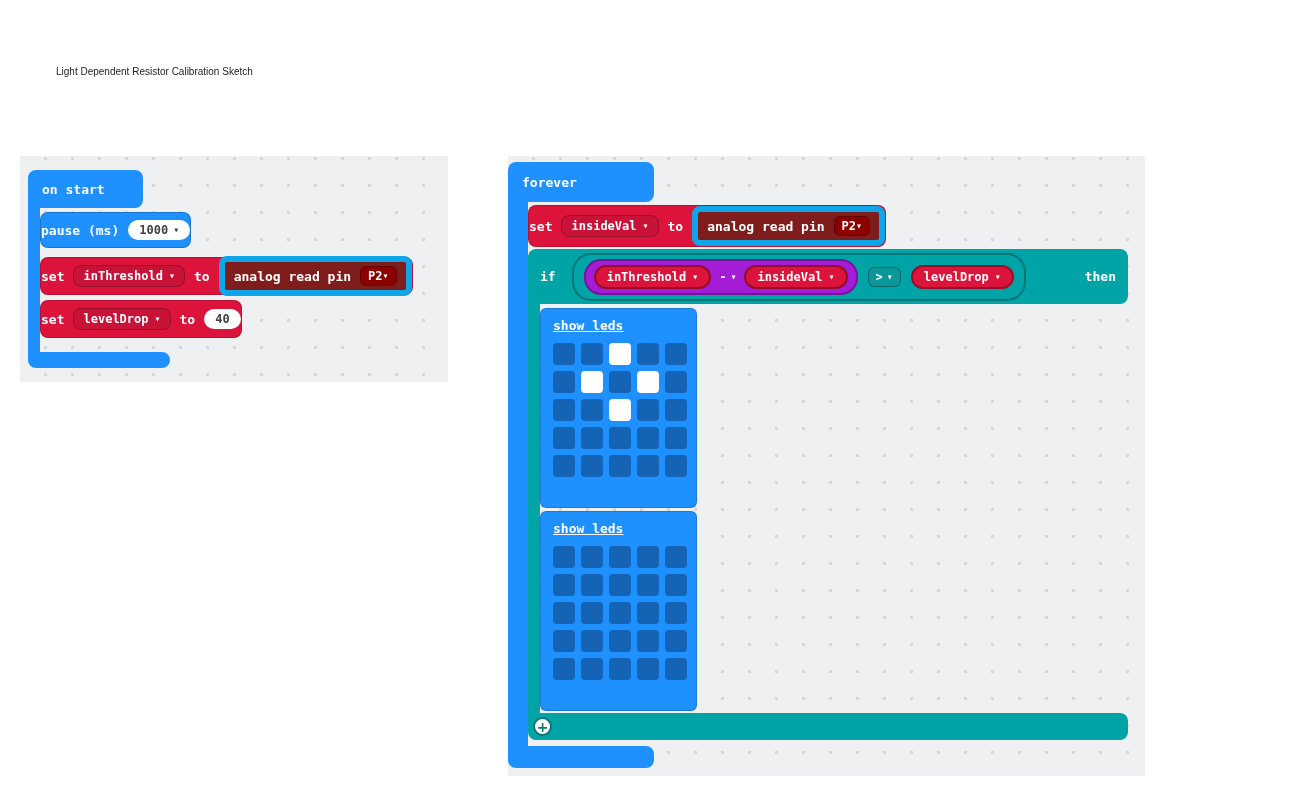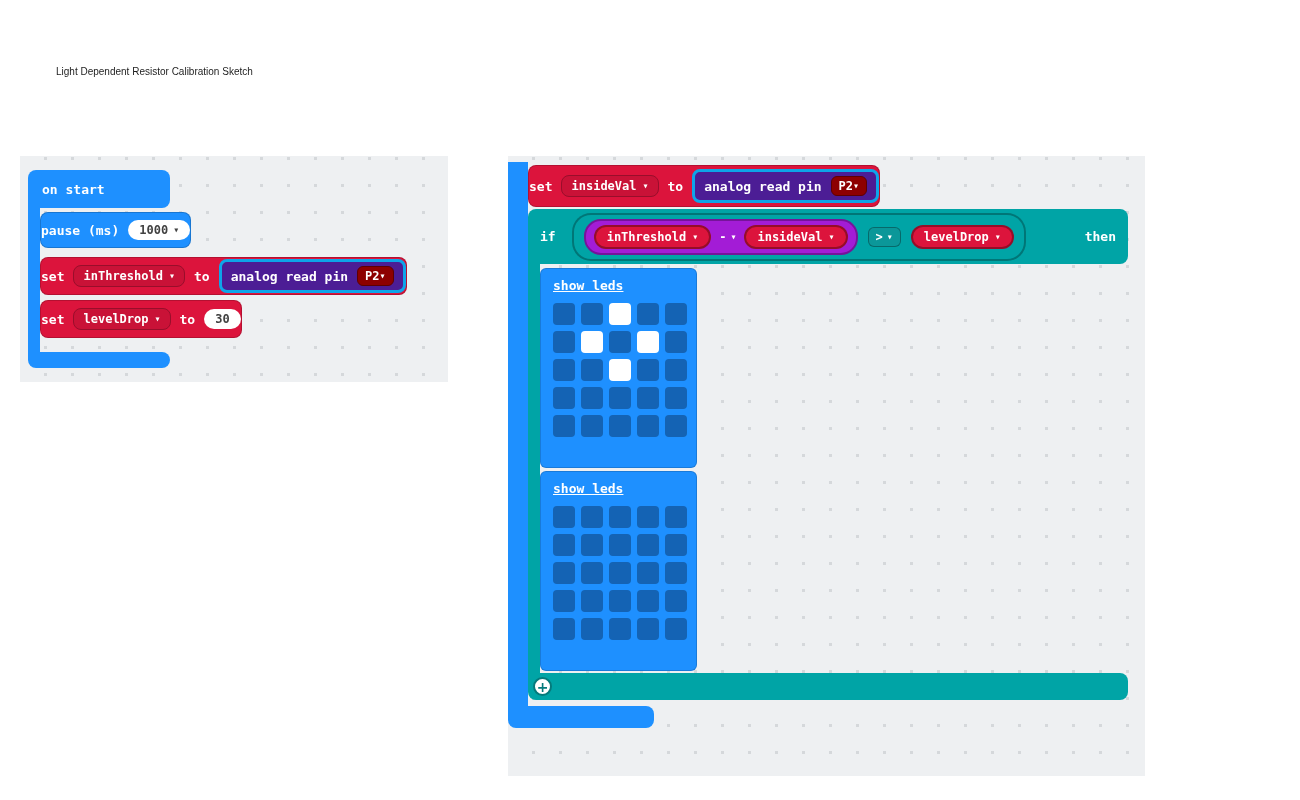--- a/index.html
+++ b/index.html
@@ -23,21 +23,21 @@
   .chead  { display:flex; align-items:center; padding:0 14px; border-radius:8px 8px 8px 0; }
   .cbody  { display:flex; }
   .cstrip { flex:0 0 auto; }
   .cchild { display:flex; flex-direction:column; align-items:flex-start; }
   .cfoot  { border-radius:0 8px 8px 8px; }
 
   .blue-bg { background:#1E90FF; }
   .teal-bg { background:#00A4A6; }
 
   .onstart-stack { left:8px; top:14px; }
-  .onstart-head  { width:142px; height:38px; }
+  .onstart-head  { width:115px; height:38px; }
   .onstart-strip { width:12px; }
   .onstart-child { padding:4px 0 14px 0; }
   .onstart-foot  { width:142px; height:16px; }
 
   .forever-stack { left:0px; top:6px; }
   .forever-head  { width:146px; height:40px; }
   .forever-strip { width:20px; }
   .forever-child { padding:3px 0 6px 0; }
   .forever-foot  { width:146px; height:22px; }
 
@@ -52,21 +52,21 @@
   .mb5 { margin-bottom:5px; }
   .mb2 { margin-bottom:2px; }
 
   .white-pill { background:#ffffff; border-radius:16px; padding:3px 11px; color:#424242;
                 font-weight:bold; font-size:12px; display:inline-flex; align-items:center; gap:5px; }
   .white-pill .arr { color:#424242; }
 
   .var-chip { background:#c91237; border:1.5px solid #990e2b; border-radius:8px; padding:3px 9px;
               color:#fff; font-weight:bold; font-size:12px; display:inline-flex; align-items:center; gap:6px; }
 
-  .pins-blk  { background:#4c1d95; border:3px solid #0ea5e9; border-radius:8px; padding:4px 9px;
+  .pins-blk  { background:#7f1d1d; border:6px solid #0ea5e9; border-radius:8px; padding:4px 9px;
                display:inline-flex; align-items:center; gap:9px; }
   .pins-chip { background:#8d0000; border:1px solid #5f0000; border-radius:6px; padding:2px 7px;
                color:#fff; font-weight:bold; font-size:12px; display:inline-flex; align-items:center; }
 
   
   .if-head  { width:600px; height:55px; border-radius:8px 8px 8px 0; display:flex;
               align-items:center; padding:0 12px; }
   .if-strip { width:12px; }
   .if-child { padding:4px 0 2px 0; }
   .if-foot  { width:600px; height:27px; border-radius:0 8px 8px 8px; display:flex;
@@ -140,33 +140,36 @@
           </div>
 
           <div class="blk blk-red set-blk">
             <span class="btxt">set</span>
             <span class="var-chip">
               <span>levelDrop</span>
               <span class="arr">▾</span>
             </span>
             <span class="btxt">to</span>
             <span class="white-pill">
-              <span>30</span>
+              <span>40</span>
             </span>
           </div>
 
         </div>
       </div>
       <div class="cfoot blue-bg onstart-foot"></div>
     </div>
   </div>
 
   <div class="canvas canvas-right">
 
     <div class="cstack forever-stack">
+      <div class="chead blue-bg forever-head">
+        <span class="btxt">forever</span>
+      </div>
       <div class="cbody">
         <div class="cstrip blue-bg forever-strip"></div>
         <div class="cchild forever-child">
 
           <div class="blk blk-red set-blk-tall mb2">
             <span class="btxt">set</span>
             <span class="var-chip">
               <span>insideVal</span>
               <span class="arr">▾</span>
             </span>

